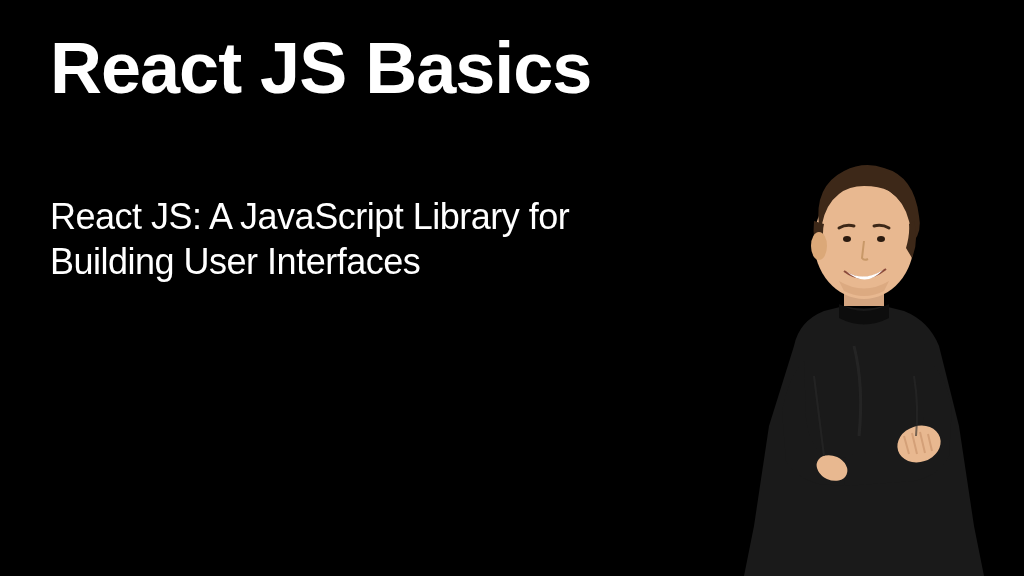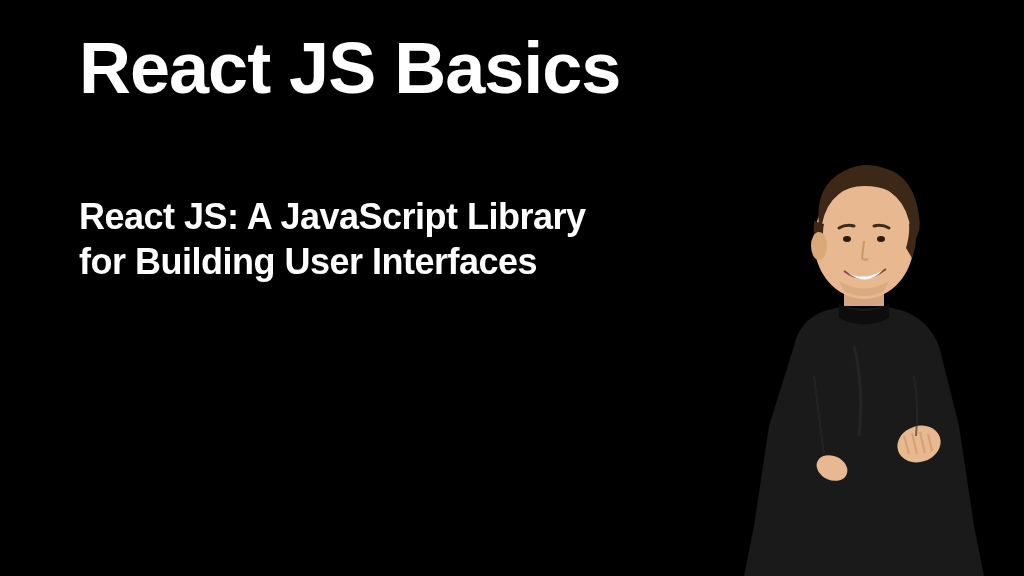--- a/index.html
+++ b/index.html
@@ -9,36 +9,36 @@
     }
     body {
       width: 1024px;
       height: 576px;
       background-color: #000000;
       font-family: -apple-system, BlinkMacSystemFont, "Segoe UI", "Helvetica Neue", Arial, sans-serif;
       position: relative;
       overflow: hidden;
     }
     .content {
-      padding: 32px 79px;
+      padding: 32px 50px;
       position: relative;
       z-index: 2;
     }
     .title {
       color: #ffffff;
       font-size: 72px;
       font-weight: 900;
       letter-spacing: -1px;
       line-height: 1;
       margin-bottom: 90px;
     }
     .subtitle {
       color: #ffffff;
       font-size: 36px;
-      font-weight: 700;
+      font-weight: 400;
       line-height: 1.25;
       max-width: 520px;
       letter-spacing: -0.5px;
     }
     .presenter {
       position: absolute;
       right: 0;
       bottom: 0;
       width: 320px;
       height: 430px;

